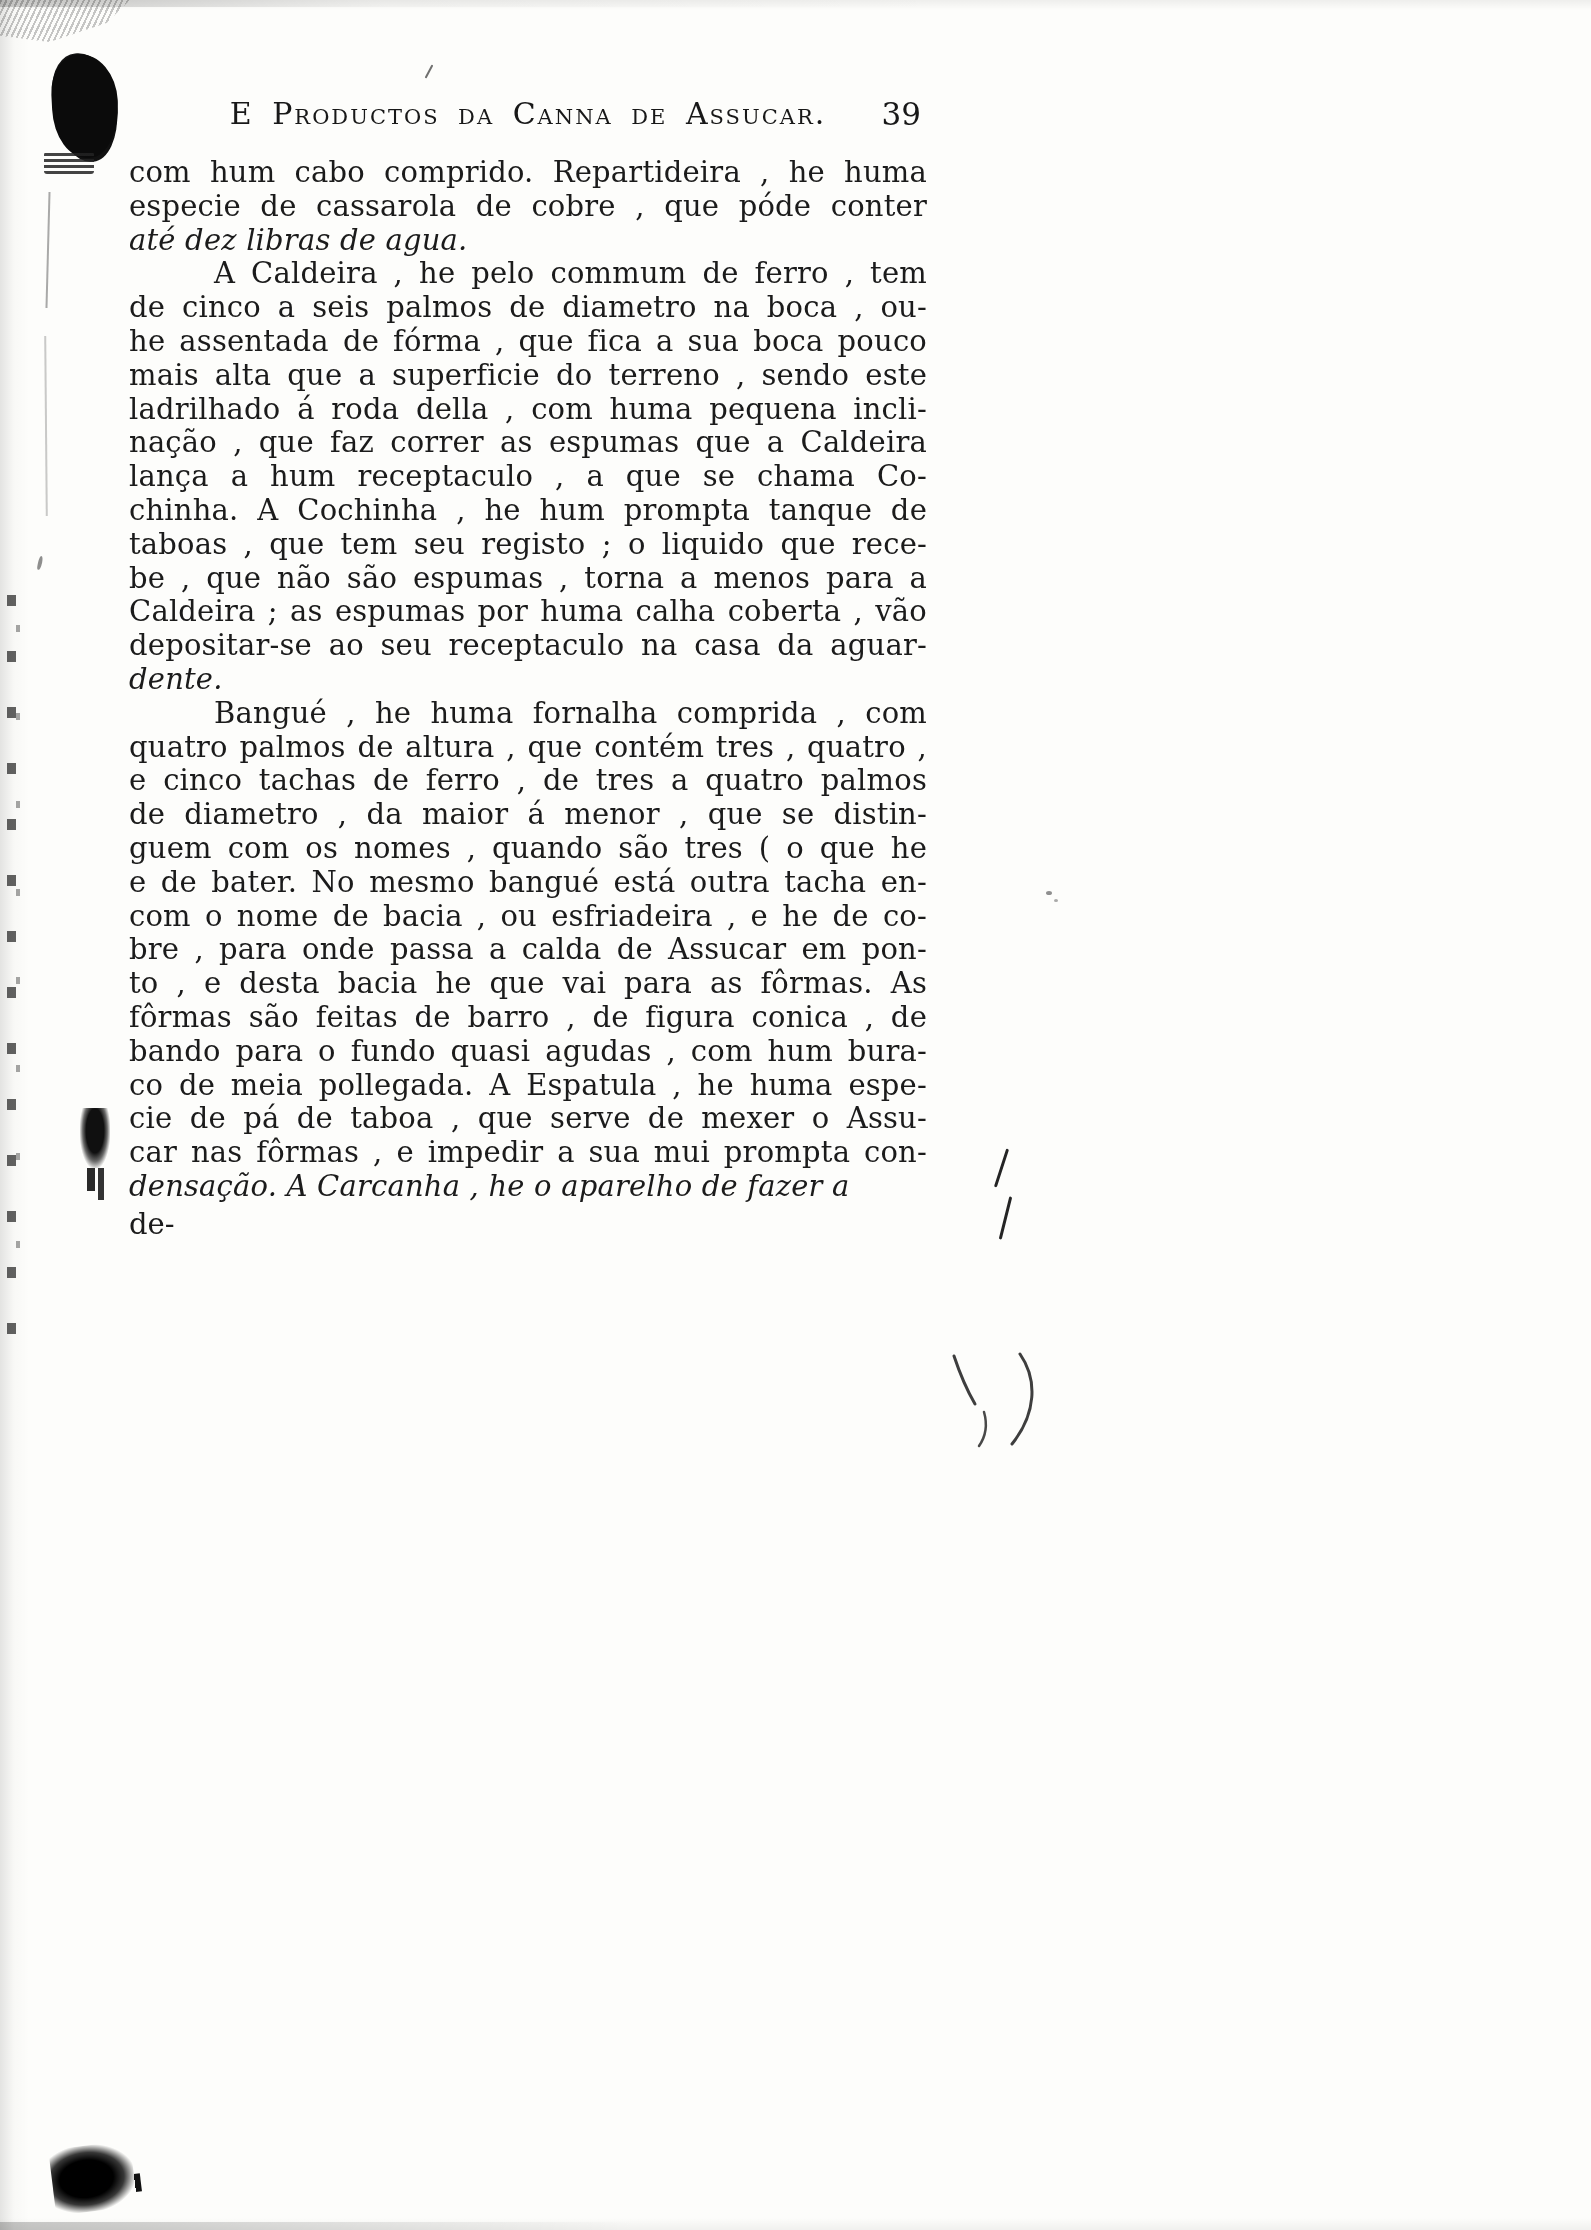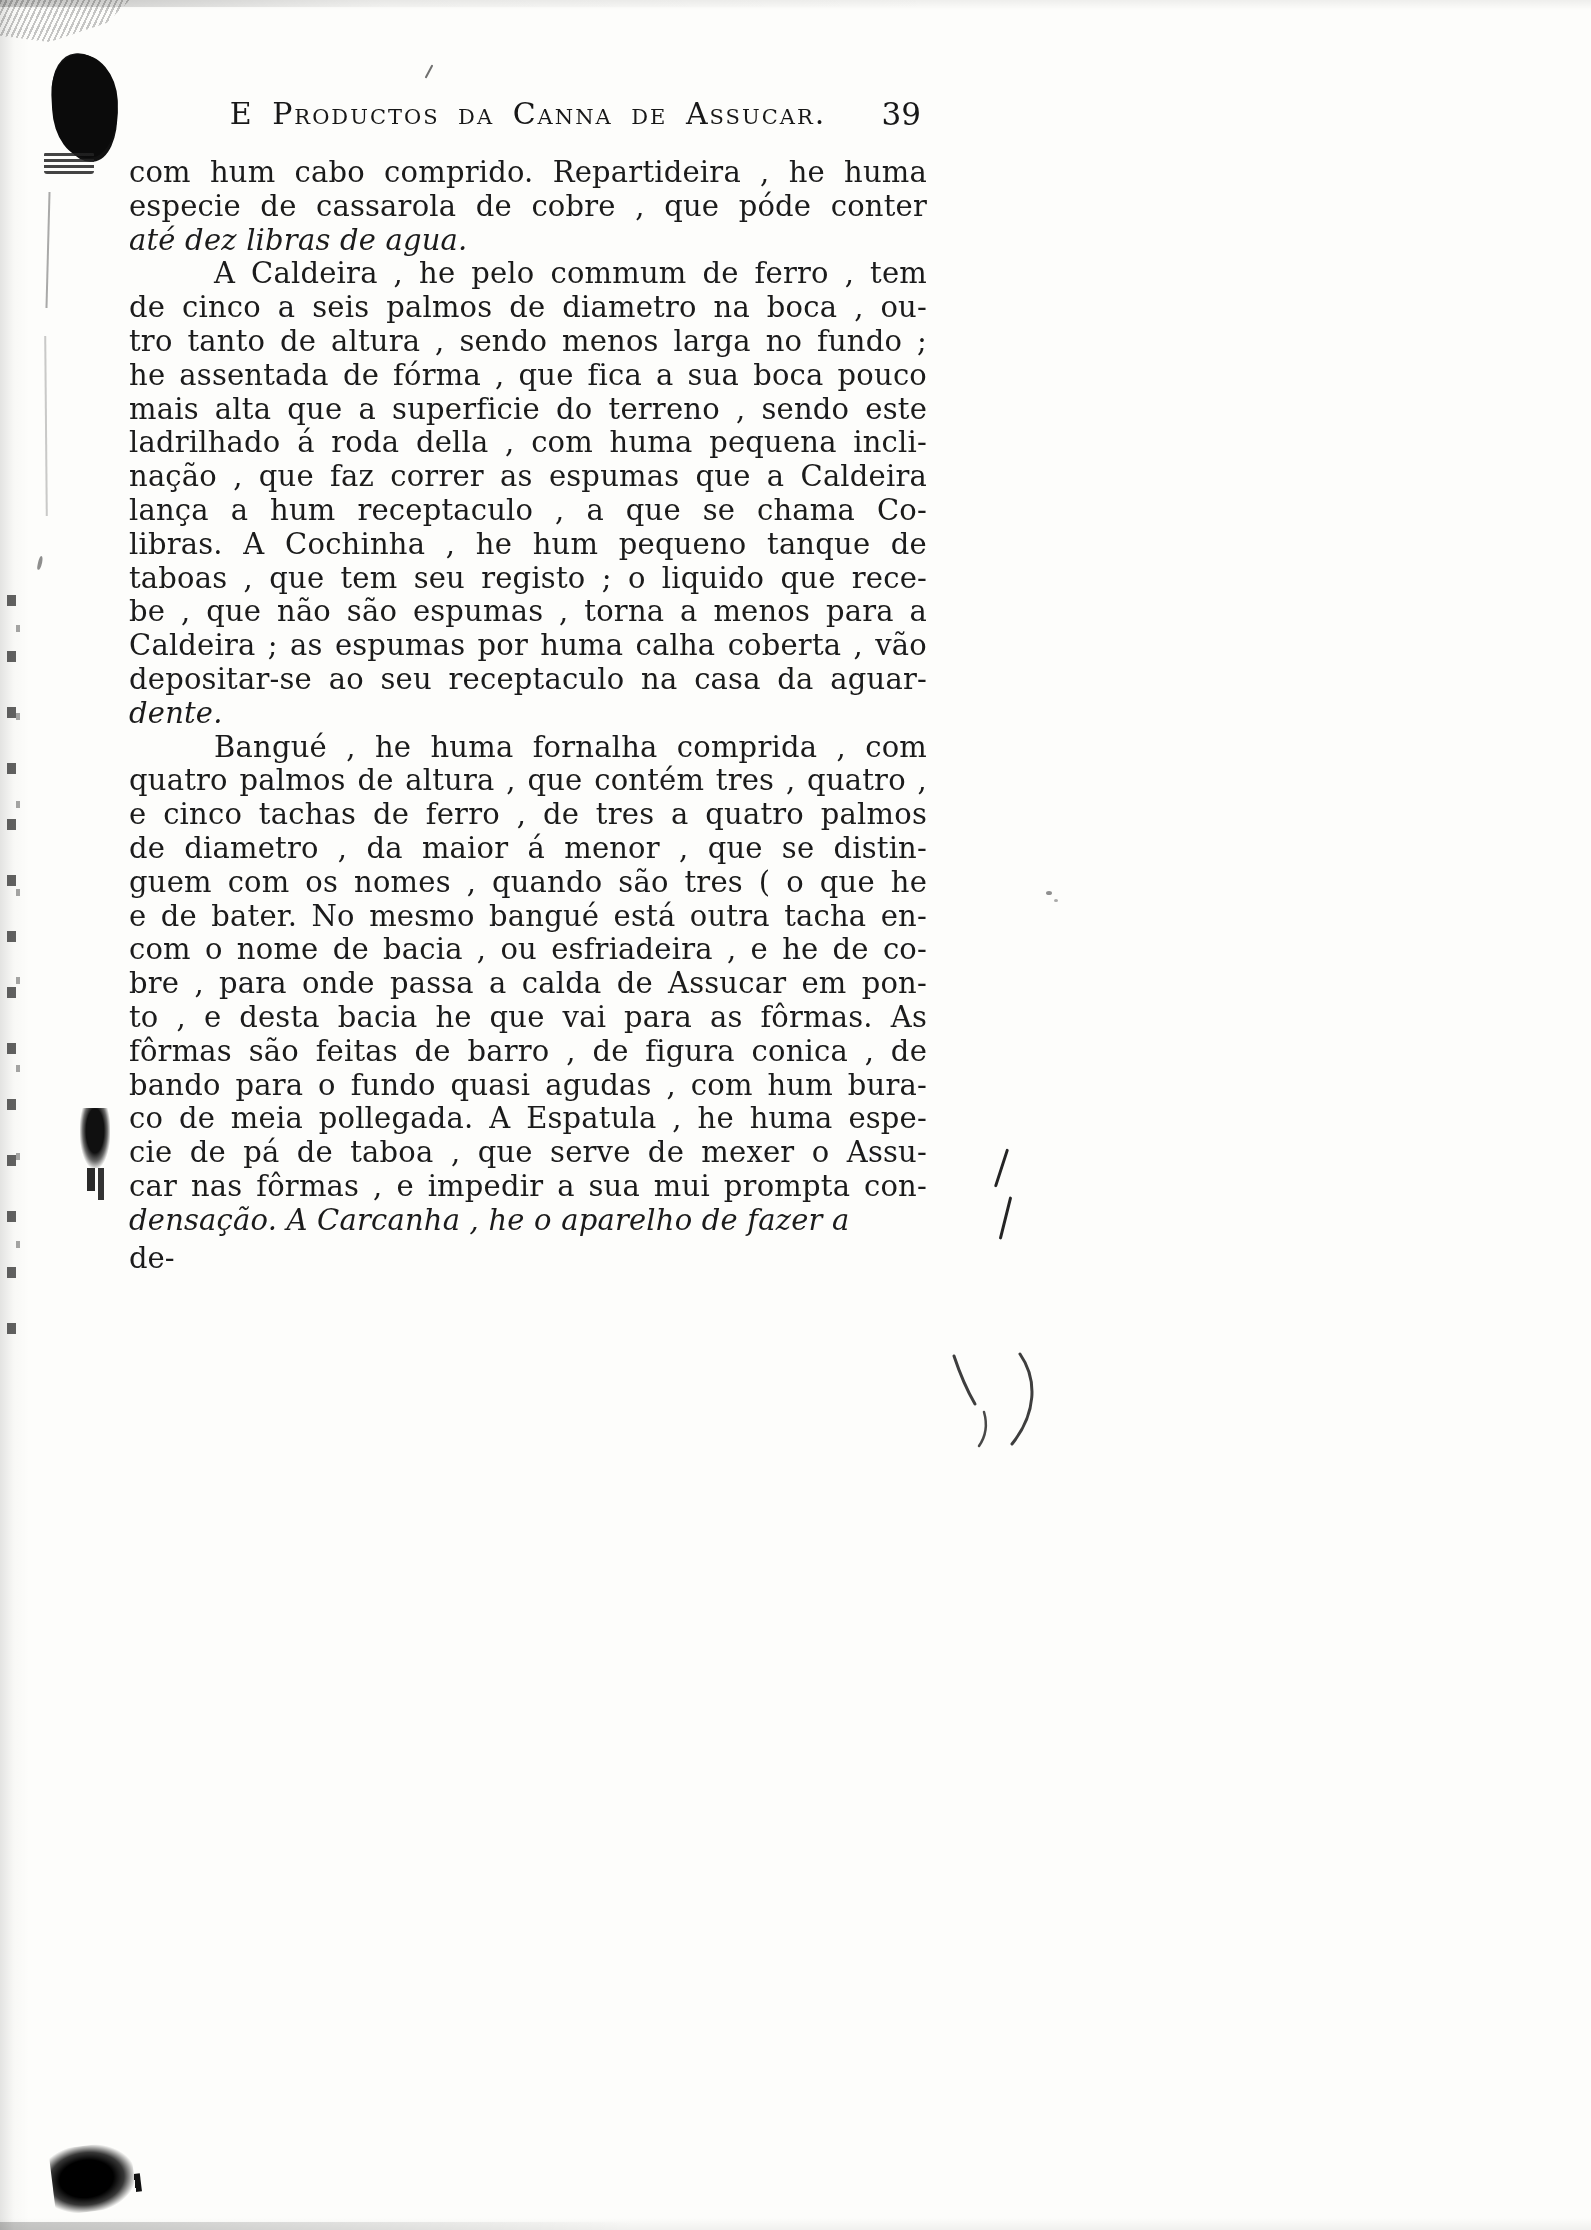--- a/index.html
+++ b/index.html
@@ -162,27 +162,26 @@
 
     <div class="text-block">
         <div class="paragraph">
           <div class="line">com hum cabo comprido. Repartideira , he huma</div>
           <div class="line">especie de cassarola de cobre , que póde conter</div>
           <div class="line last">até dez libras de agua.</div>
         </div>
         <div class="paragraph">
           <div class="line indent">A Caldeira , he pelo commum de ferro , tem</div>
           <div class="line">de cinco a seis palmos de diametro na boca , ou-</div>
-          <div class="line">tro tanto de altura , sendo menos larga no fundo ;</div>
           <div class="line">he assentada de fórma , que fica a sua boca pouco</div>
           <div class="line">mais alta que a superficie do terreno , sendo este</div>
           <div class="line">ladrilhado á roda della , com huma pequena incli-</div>
           <div class="line">nação , que faz correr as espumas que a Caldeira</div>
           <div class="line">lança a hum receptaculo , a que se chama Co-</div>
-          <div class="line">libras. A Cochinha , he hum pequeno tanque de</div>
+          <div class="line">chinha. A Cochinha , he hum prompta tanque de</div>
           <div class="line">taboas , que tem seu registo ; o liquido que rece-</div>
           <div class="line">be , que não são espumas , torna a menos para a</div>
           <div class="line">Caldeira ; as espumas por huma calha coberta , vão</div>
           <div class="line">depositar-se ao seu receptaculo na casa da aguar-</div>
           <div class="line last">dente.</div>
         </div>
         <div class="paragraph">
           <div class="line indent">Bangué , he huma fornalha comprida , com</div>
           <div class="line">quatro palmos de altura , que contém tres , quatro ,</div>
           <div class="line">e cinco tachas de ferro , de tres a quatro palmos</div>

